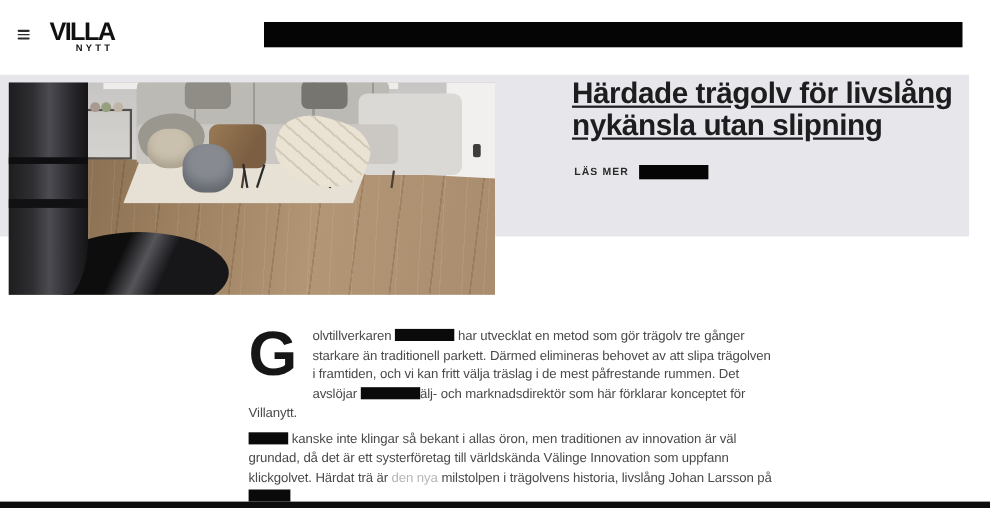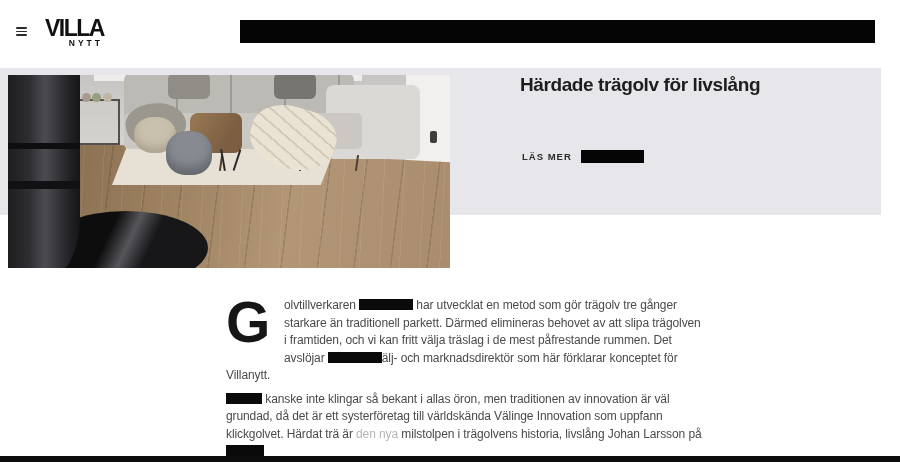--- a/index.html
+++ b/index.html
@@ -13,21 +13,21 @@
   .topbar{position:absolute;left:0;top:0;width:900px;height:68px;background:#fff;}
   .hamburger{position:absolute;left:16px;top:27px;width:11px;height:10px;cursor:pointer;}
   .hamburger i{display:block;height:1.7px;background:#2b2b2b;margin-bottom:2px;border-radius:1px;}
   .logo{position:absolute;left:45px;top:13px;color:#111;cursor:pointer;}
   .logo .big{font-size:23px;font-weight:700;letter-spacing:-1.5px;line-height:30px;display:block;}
   .logo .small{display:block;font-size:8.5px;font-weight:700;letter-spacing:3px;text-align:right;margin-top:-5px;padding-right:1px;}
   .top-banner{position:absolute;left:240px;top:20px;width:635px;height:23px;background:#050505;}
   
   .hero{position:absolute;left:0;top:68px;width:881px;height:147px;background:#e7e6ea;}
   .hero-title{position:absolute;left:520px;top:3px;width:370px;color:#1d1d1f;
-    font-size:19px;line-height:28.5px;font-weight:700;letter-spacing:-0.4px;}
+    font-size:27px;line-height:28.5px;font-weight:700;letter-spacing:-0.4px;text-decoration:underline;}
   .read-more-row{position:absolute;left:522px;top:82px;display:flex;align-items:center;cursor:pointer;}
   .read-more-label{font-size:9.5px;font-weight:700;letter-spacing:1px;color:#2b2b2b;}
   .read-more-redact{width:63px;height:13px;background:#050505;margin-left:9px;}
   
   .photo{position:absolute;left:8px;top:75px;width:442px;height:193px;overflow:hidden;background:#d2d1cf;}
   .photo *{position:absolute;}
   .ph-wall{left:0;top:0;width:442px;height:110px;background:linear-gradient(180deg,#c6c5c3 0%,#d4d3d1 60%,#d0cfcd 100%);}
   .ph-window-top{left:86px;top:0;width:268px;height:6px;background:#eeedec;}
   .ph-mullion{top:0;width:7px;height:40px;background:#e9e8e6;}
   .m1{left:118px}.m2{left:214px}.m3{left:308px}
@@ -95,20 +95,21 @@
   <div class="logo">
     <span class="big">VILLA</span>
     <span class="small">NYTT</span>
   </div>
   <div class="top-banner"></div>
 </div>
 
 <div class="hero">
   <h1 class="hero-title" style="margin:0;">
     <span>Härdade trägolv för livslång</span><br>
+    <span>nykänsla utan slipning</span>
   </h1>
   <div class="read-more-row">
     <span class="read-more-label">LÄS MER</span>
     <span class="read-more-redact"></span>
   </div>
 </div>
 
 <div class="photo">
   <div class="ph-wall"></div>
   <div class="ph-window-top"></div>

